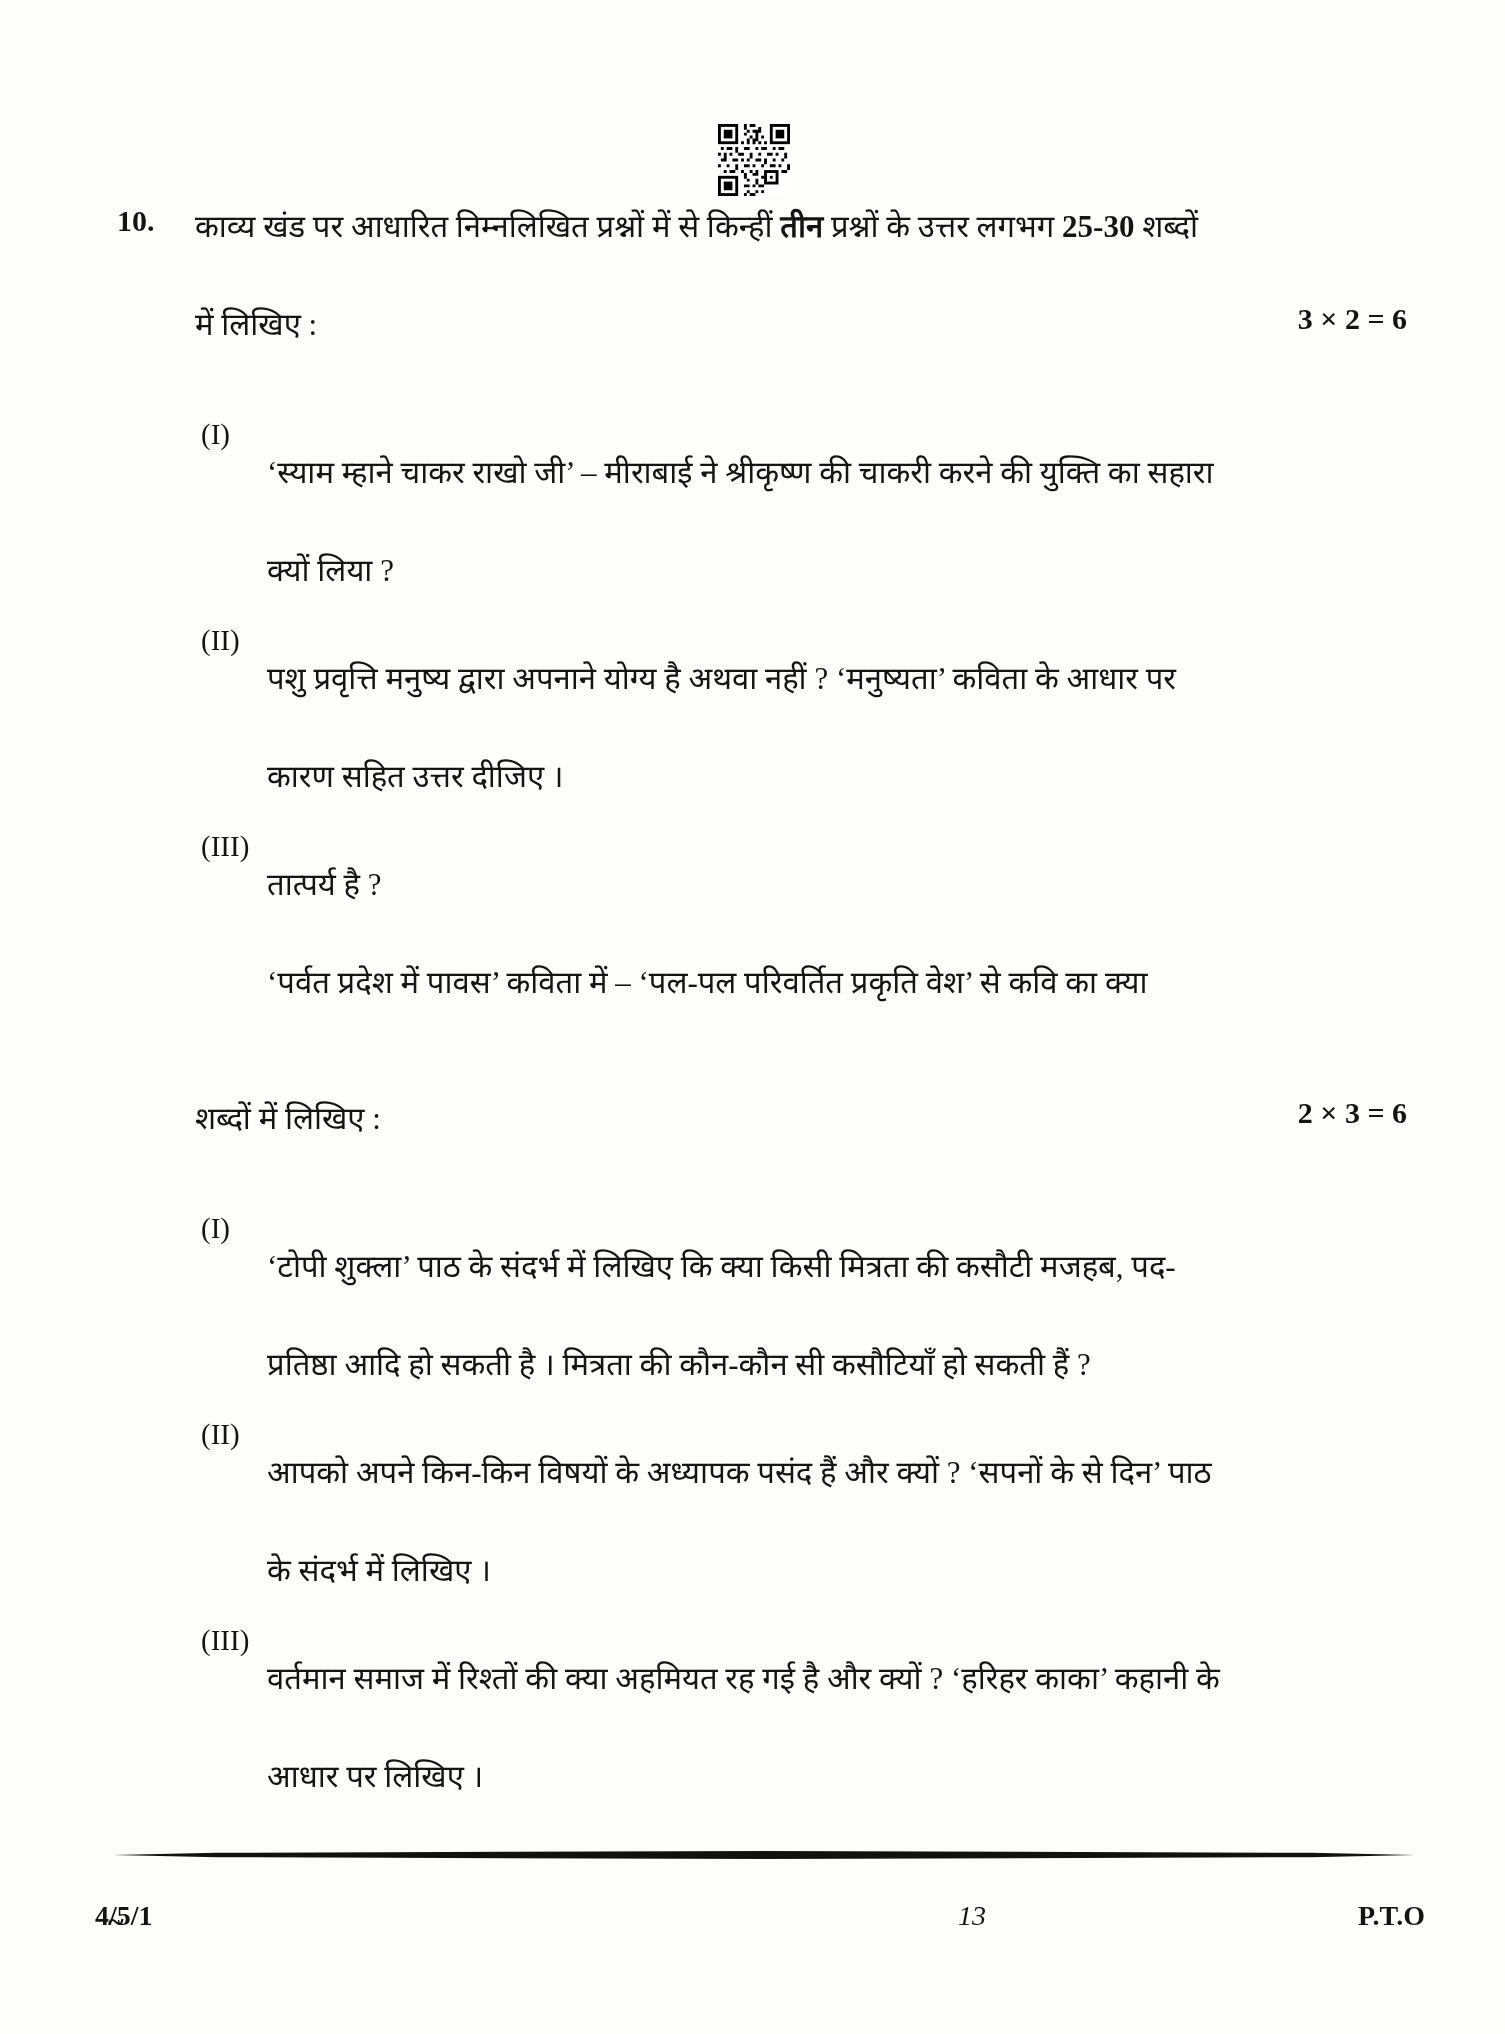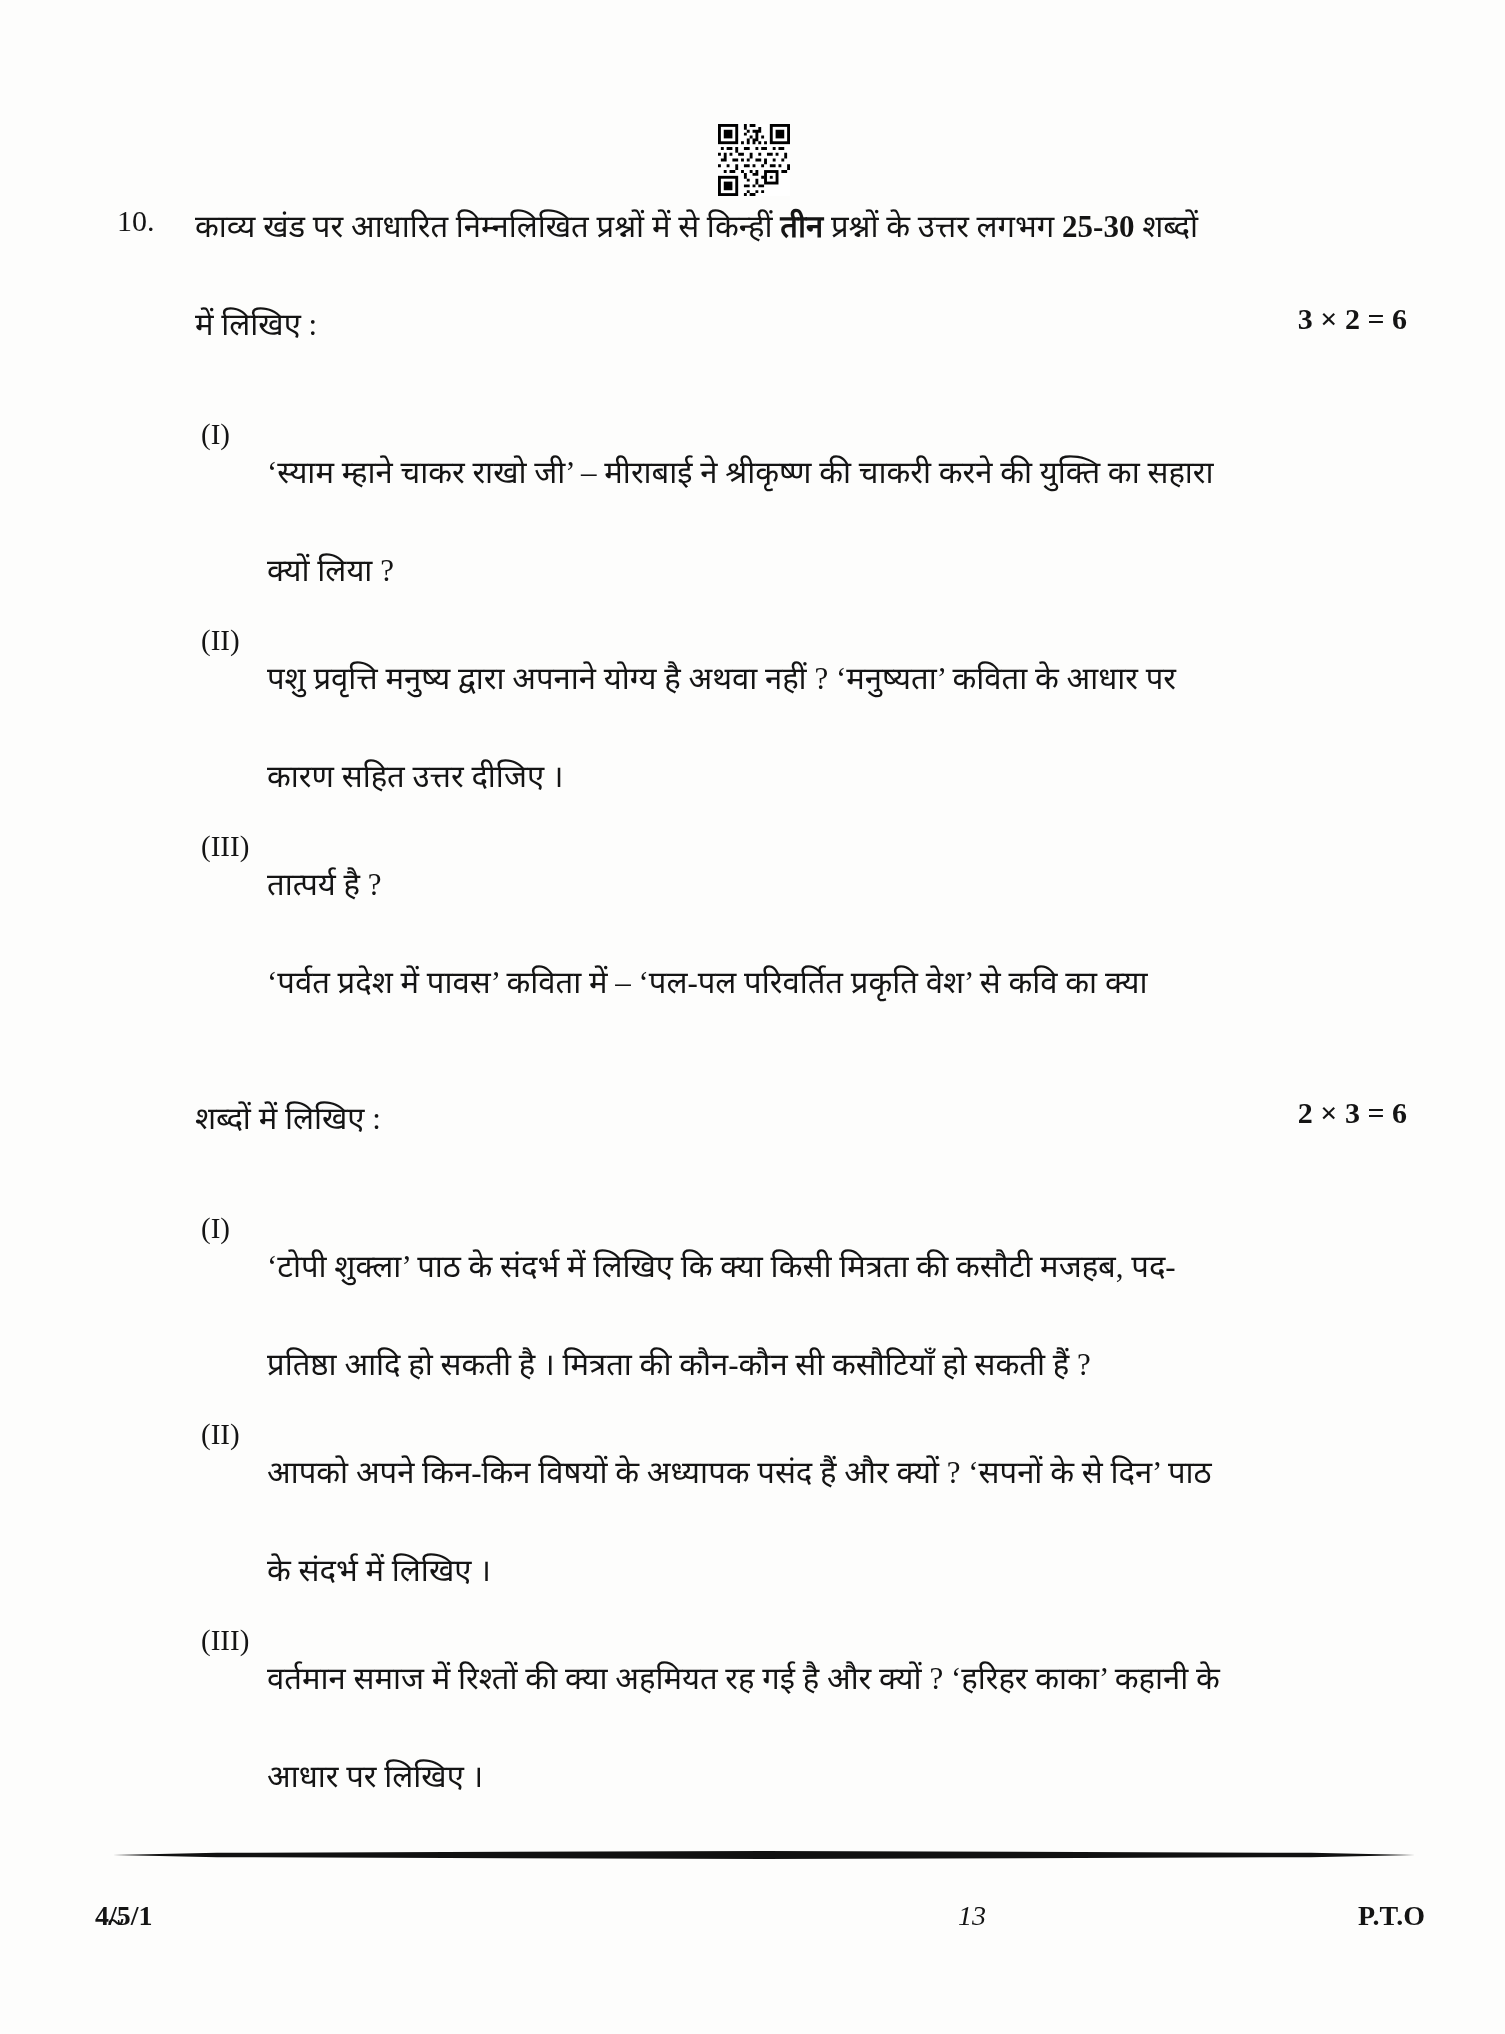--- a/index.html
+++ b/index.html
@@ -13,21 +13,21 @@
   }
   .qr{
     position:absolute;left:716px;top:124px;width:76px;height:72px;
   }
   .content{
     position:absolute;left:117px;top:204px;right:98px;
   }
   .line{font-size:31px;line-height:46px;}
   .qrow{display:flex;align-items:flex-start;margin-bottom:52px;}
   .qnum{width:78px;flex-shrink:0;font-size:30px;font-weight:bold;}
-  .q10num{font-weight:normal;}
+  .q10num{font-weight:bold;}
   .introw2{display:flex;justify-content:space-between;margin-left:78px;margin-bottom:70px;}
   .marks{font-weight:bold;font-size:30px;white-space:nowrap;margin-left:46px;}
   .sub{display:flex;margin-left:84px;margin-bottom:30px;}
   .slabel{width:66px;flex-shrink:0;font-size:29px;}
   .slines{flex:1;}
   .slines .line{margin-bottom:52px;margin-top:32px;}
   .slines .line:last-child{margin-bottom:0;}
   .qgap{height:60px;}
   .b{font-weight:bold;}
   .divider{

